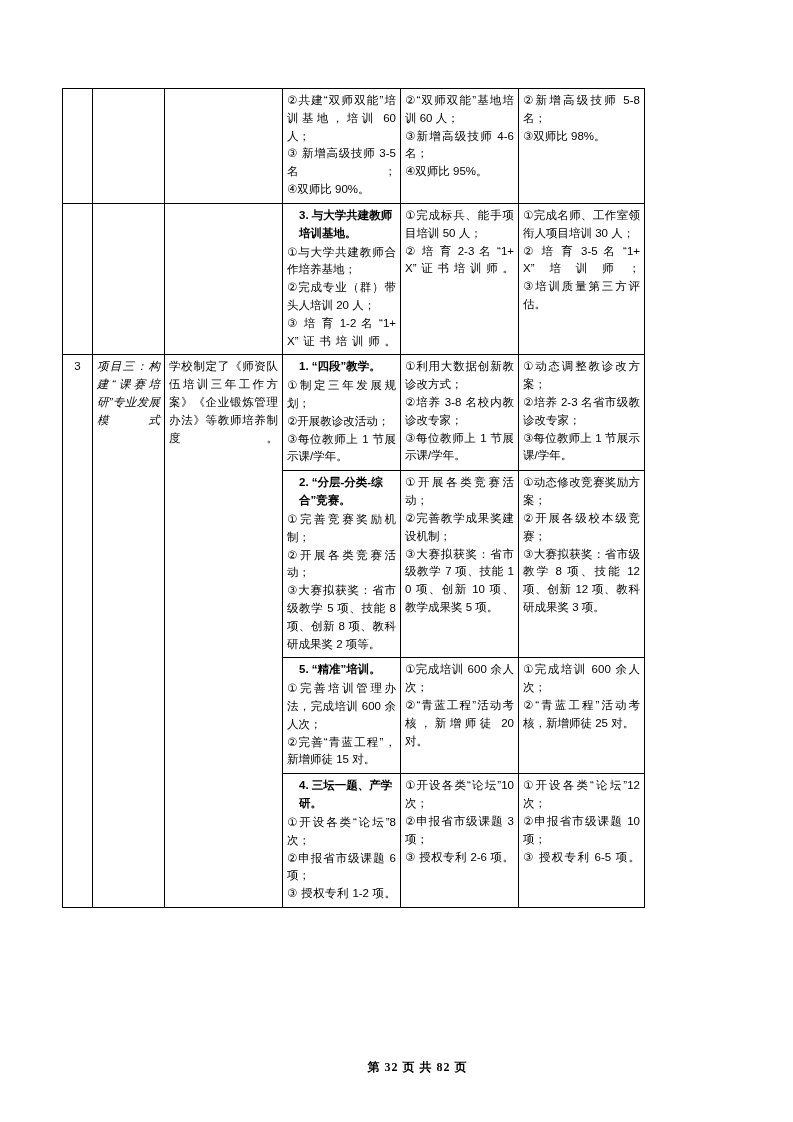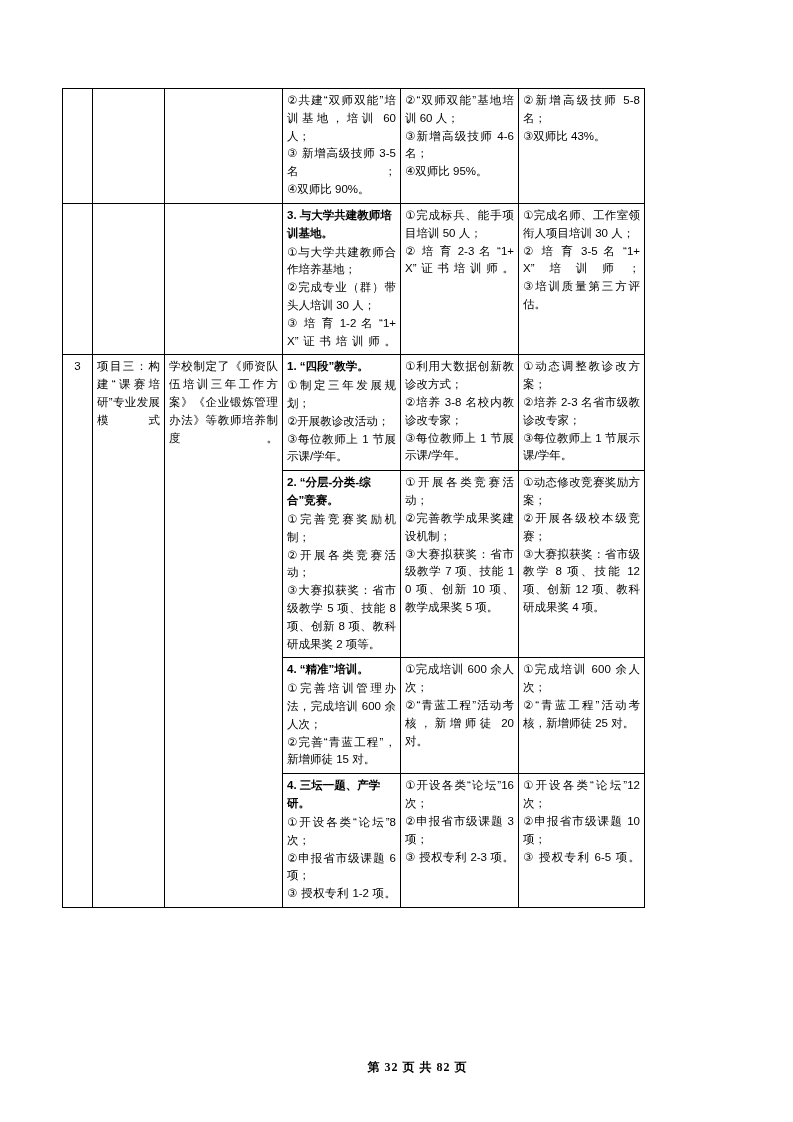--- a/index.html
+++ b/index.html
@@ -41,39 +41,41 @@
     vertical-align: middle;
     font-size: 12px;
   }
   td.col-proj {
     width: 72px;
     vertical-align: middle;
     text-align: justify;
     text-align-last: justify;
     font-size: 12px;
     padding: 3px 5px;
+    font-style: italic;
   }
   td.col-desc {
     width: 118px;
     vertical-align: middle;
     text-align: justify;
     text-align-last: justify;
     font-size: 12px;
     padding: 3px 6px;
     margin-left: 28px;
   }
   td.col-y1 { width: 118px; }
   td.col-y2 { width: 118px; }
   td.col-y3 { width: 126px; }
 
   .cellblock { margin: 0; }
   .bold-head {
     font-weight: bold;
     display: block;
     margin-bottom: 1px;
+    margin-left: 12px;
   }
   .item {
     display: block;
     text-align: justify;
   }
   .item.jst {
     text-align: justify;
     text-align-last: justify;
   }
   .footer {
@@ -119,34 +121,34 @@
         <td class="col-y2">
           <div class="cellblock">
             <span class="item">②“双师双能”基地培训 60 人；</span>
             <span class="item">③新增高级技师 4-6 名；</span>
             <span class="item">④双师比 95%。</span>
           </div>
         </td>
         <td class="col-y3">
           <div class="cellblock">
             <span class="item">②新增高级技师 5-8 名；</span>
-            <span class="item">③双师比 43%。</span>
+            <span class="item">③双师比 98%。</span>
           </div>
         </td>
       </tr>
 
       <tr>
         <td class="col-no"></td>
         <td class="col-proj"></td>
         <td class="col-desc"></td>
         <td class="col-y1">
           <div class="cellblock">
             <span class="bold-head">3. 与大学共建教师培训基地。</span>
             <span class="item">①与大学共建教师合作培养基地；</span>
-            <span class="item">②完成专业（群）带头人培训 30 人；</span>
+            <span class="item">②完成专业（群）带头人培训 20 人；</span>
             <span class="item jst">③ 培 育 1-2 名 “1+X”证书培训师。</span>
           </div>
         </td>
         <td class="col-y2">
           <div class="cellblock">
             <span class="item">①完成标兵、能手项目培训 50 人；</span>
             <span class="item jst">② 培 育 2-3 名 “1+X”证书培训师。</span>
           </div>
         </td>
         <td class="col-y3">
@@ -199,29 +201,29 @@
           <div class="cellblock">
             <span class="item">①开展各类竞赛活动；</span>
             <span class="item">②完善教学成果奖建设机制；</span>
             <span class="item">③大赛拟获奖：省市级教学 7 项、技能 10 项、创新 10 项、教学成果奖 5 项。</span>
           </div>
         </td>
         <td class="col-y3">
           <div class="cellblock">
             <span class="item">①动态修改竞赛奖励方案；</span>
             <span class="item">②开展各级校本级竞赛；</span>
-            <span class="item">③大赛拟获奖：省市级教学 8 项、技能 12 项、创新 12 项、教科研成果奖 4 项。</span>
-          </div>
-        </td>
-      </tr>
-
-      <tr>
-        <td class="col-y1">
-          <div class="cellblock">
-            <span class="bold-head">4. “精准”培训。</span>
+            <span class="item">③大赛拟获奖：省市级教学 8 项、技能 12 项、创新 12 项、教科研成果奖 3 项。</span>
+          </div>
+        </td>
+      </tr>
+
+      <tr>
+        <td class="col-y1">
+          <div class="cellblock">
+            <span class="bold-head">5. “精准”培训。</span>
             <span class="item">①完善培训管理办法，完成培训 600 余人次；</span>
             <span class="item">②完善“青蓝工程”，新增师徒 15 对。</span>
           </div>
         </td>
         <td class="col-y2">
           <div class="cellblock">
             <span class="item">①完成培训 600 余人次；</span>
             <span class="item">②“青蓝工程”活动考核，新增师徒 20 对。</span>
           </div>
         </td>
@@ -237,23 +239,23 @@
         <td class="col-y1">
           <div class="cellblock">
             <span class="bold-head">4. 三坛一题、产学研。</span>
             <span class="item">①开设各类“论坛”8 次；</span>
             <span class="item">②申报省市级课题 6 项；</span>
             <span class="item jst">③ 授权专利 1-2 项。</span>
           </div>
         </td>
         <td class="col-y2">
           <div class="cellblock">
-            <span class="item">①开设各类“论坛”16 次；</span>
+            <span class="item">①开设各类“论坛”10 次；</span>
             <span class="item">②申报省市级课题 3 项；</span>
-            <span class="item jst">③ 授权专利 2-3 项。</span>
+            <span class="item jst">③ 授权专利 2-6 项。</span>
           </div>
         </td>
         <td class="col-y3">
           <div class="cellblock">
             <span class="item">①开设各类“论坛”12 次；</span>
             <span class="item">②申报省市级课题 10 项；</span>
             <span class="item jst">③ 授权专利 6-5 项。</span>
           </div>
         </td>
       </tr>

